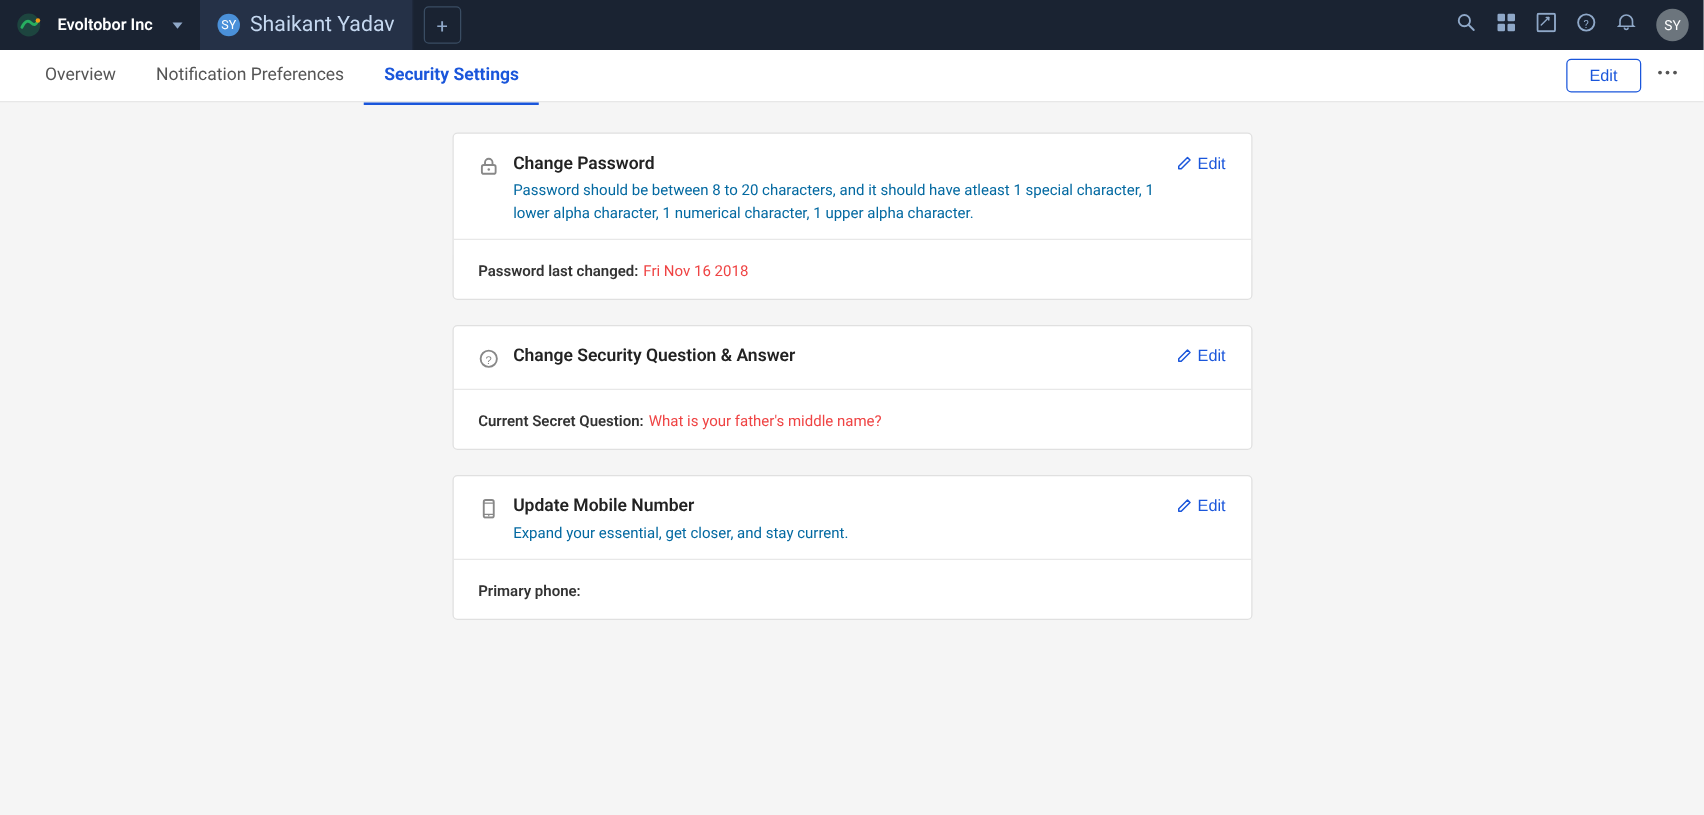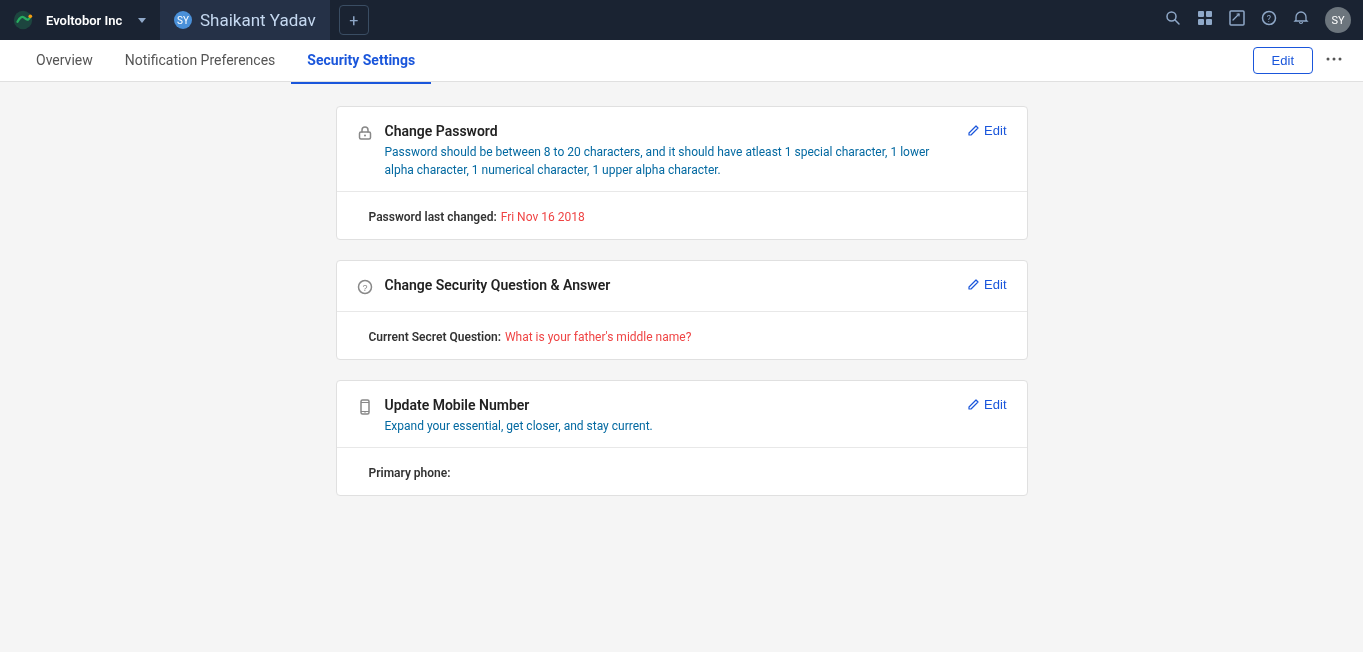--- a/index.html
+++ b/index.html
@@ -145,21 +145,21 @@
       gap: 20px;
       overflow-y: auto;
       height: calc(652px - 86px);
     }
 
     
     .card {
       background: white;
       border: 1px solid #e0e0e0;
       border-radius: 4px;
-      width: 692px;
+      width: 640px;
       overflow: hidden;
     }
     .card-header {
       padding: 16px 20px 12px 20px;
       border-bottom: 1px solid #e8e8e8;
       display: flex;
       align-items: flex-start;
       gap: 12px;
     }
     .card-header-icon {
@@ -191,21 +191,20 @@
       background: none;
       border: none;
     }
     .card-body {
       padding: 14px 20px 14px 20px;
     }
     .card-info-label {
       font-size: 12px;
       font-weight: 600;
       color: #333;
-      margin-left: 12px;
     }
     .card-info-value {
       font-size: 12px;
       color: #ef4444;
       font-weight: normal;
     }
 
     .chevron-down {
       display: inline-block;
       border-left: 4px solid transparent;

